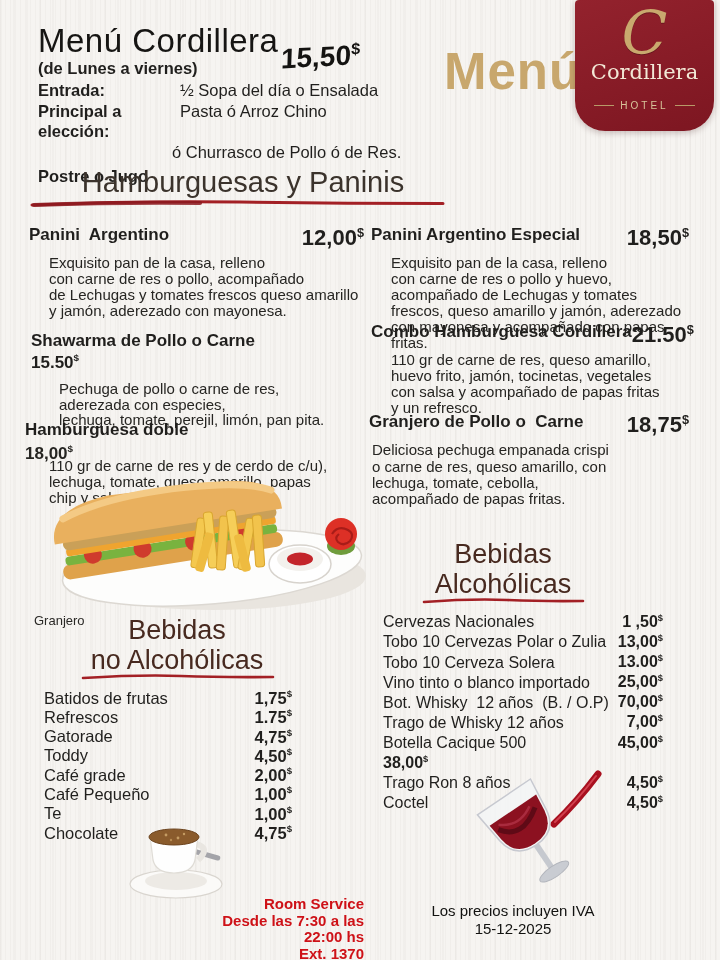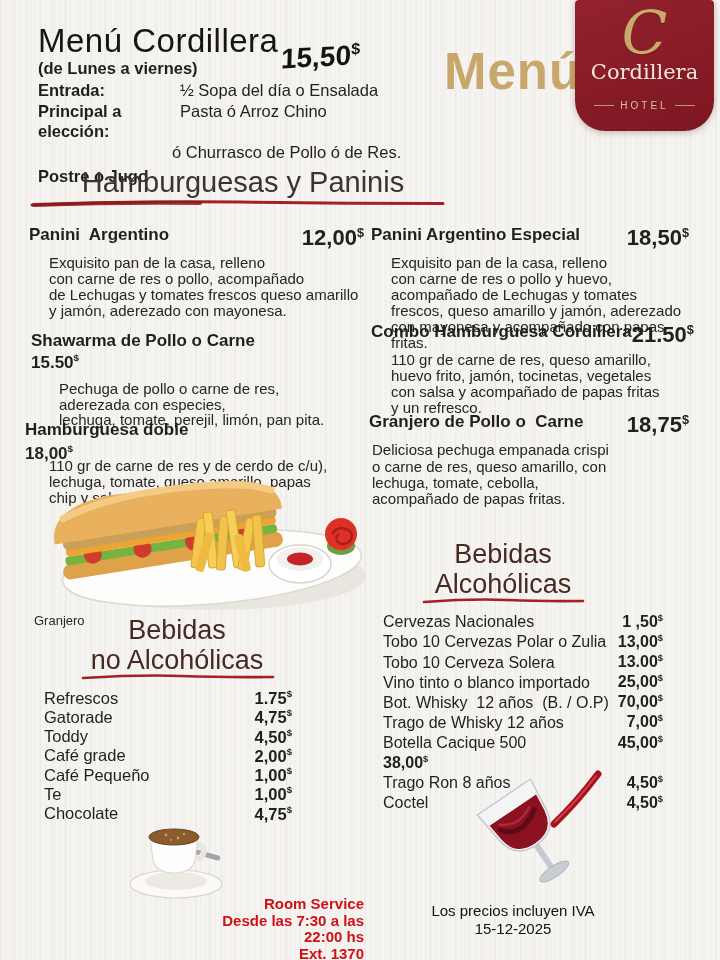--- a/index.html
+++ b/index.html
@@ -241,20 +241,24 @@
     <div>Bebidas</div>
     <div>no Alcohólicas</div>
   </div>
   <div class="brush brush-na">
     <svg viewBox="0 0 194 8" preserveAspectRatio="none">
         <path d="M2 5 Q60 1.5 100 3 T 192 4" stroke="#a32025" stroke-width="2.6" fill="none" stroke-linecap="round"></path>
       </svg>
   </div>
   <div class="dlist na-list">
     <div class="drow">
+        <span class="dname">Batidos de frutas</span>
+        <span class="dprice"><span>1,75</span><sup>$</sup></span>
+      </div>
+    <div class="drow">
         <span class="dname">Refrescos</span>
         <span class="dprice"><span>1.75</span><sup>$</sup></span>
       </div>
     <div class="drow">
         <span class="dname">Gatorade</span>
         <span class="dprice"><span>4,75</span><sup>$</sup></span>
       </div>
     <div class="drow">
         <span class="dname">Toddy</span>
         <span class="dprice"><span>4,50</span><sup>$</sup></span>

